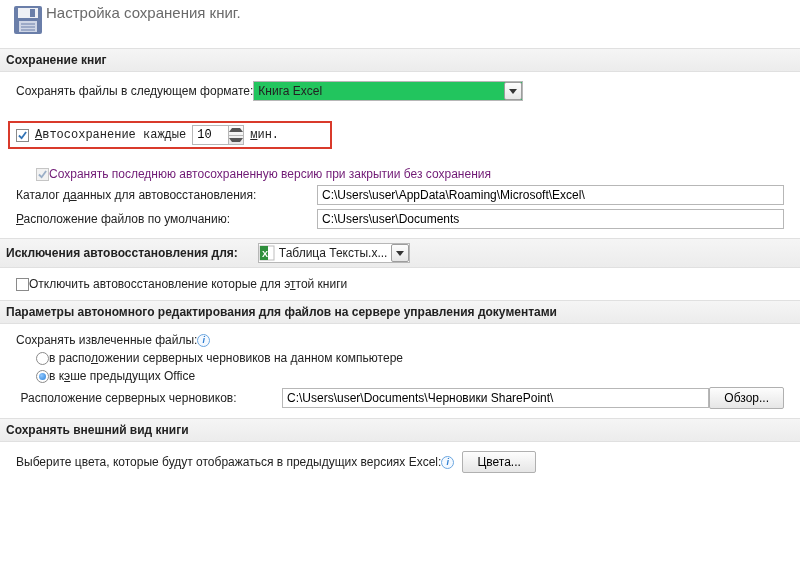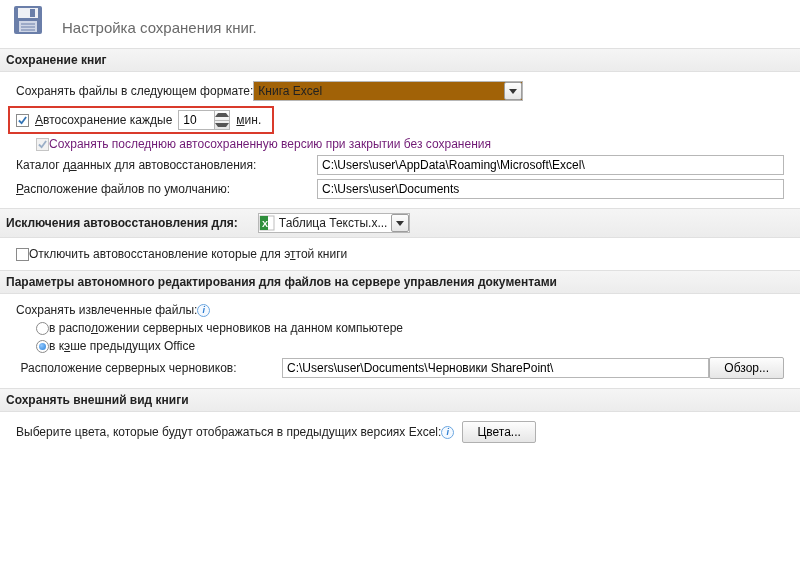--- a/index.html
+++ b/index.html
@@ -6,21 +6,21 @@
   html, body {
     margin: 0; padding: 0;
     font-family: "Segoe UI", Tahoma, sans-serif;
     font-size: 12px;
     color: #222;
     background: #fff;
     width: 800px;
   }
   .page { width: 800px; padding: 4px 8px 4px 8px; }
   .header {
-    display: flex; align-items: flex-end; gap: 18px;
+    display: flex; align-items: flex-start; gap: 2px;
     padding: 0 0 6px 4px;
   }
   .header-title { font-size: 15px; color: #6a6a6a; }
   .save-icon-box {
     width: 32px; height: 32px;
   }
   .section-header {
     background: linear-gradient(#f5f5f5,#ececec);
     border-top: 1px solid #e0e0e0;
     border-bottom: 1px solid #e0e0e0;
@@ -44,21 +44,21 @@
     padding: 1px 4px;
     font-family: inherit;
     font-size: 12px;
   }
   .txt-input.grow { flex: 1; margin-left: 41px; }
   .select-box {
     border: 1px solid #b7b7b7;
     display: flex; align-items: center;
     height: 20px;
     min-width: 270px;
-    background: #a16207;
+    background: #22c55e;
   }
   .select-text { flex: 1; padding: 0 4px; }
   .dd-btn {
     width: 18px; height: 18px;
     border: 1px solid #9d9d9d;
     border-radius: 2px;
     background: linear-gradient(#fdfdfd,#e6e6e6);
     display: flex; align-items: center; justify-content: center;
     cursor: pointer;
     flex-shrink: 0;
@@ -114,22 +114,23 @@
     width:0;height:0;border-left:3px solid transparent;border-right:3px solid transparent;
     border-bottom:4px solid #555;
   }
   .tri-dn {
     width:0;height:0;border-left:3px solid transparent;border-right:3px solid transparent;
     border-top:4px solid #555;
   }
   .highlight-box {
     border: 2px solid #d93a2b;
     padding: 2px 0;
-    margin: 2px 0;
-    width: 266px;
+    margin: 17px 0;
+    width: 324px;
+    font-family: Liberation Mono, monospace;
   }
   .highlight-inner { display:flex; align-items:center; gap:6px; padding: 0 6px; }
   .btn {
     border:1px solid #b0b0b0;
     border-radius: 2px;
     background: linear-gradient(#fdfdfd,#e6e6e6);
     height: 22px; padding: 0 14px;
     cursor:pointer; font-family:inherit; font-size:12px;
     display:inline-flex; align-items:center; justify-content:center;
   }

